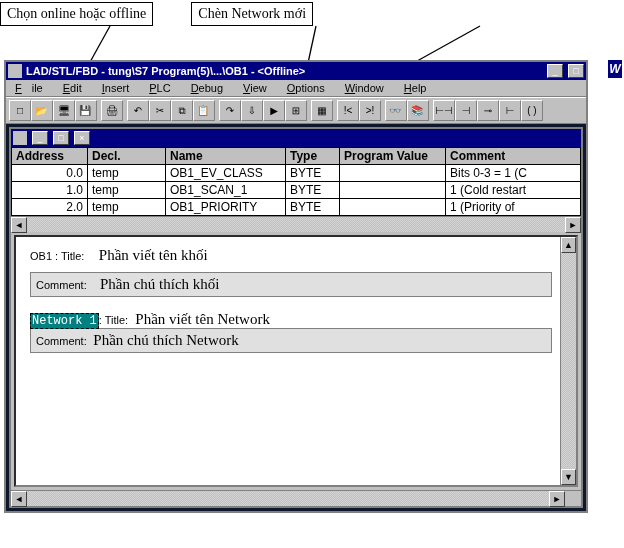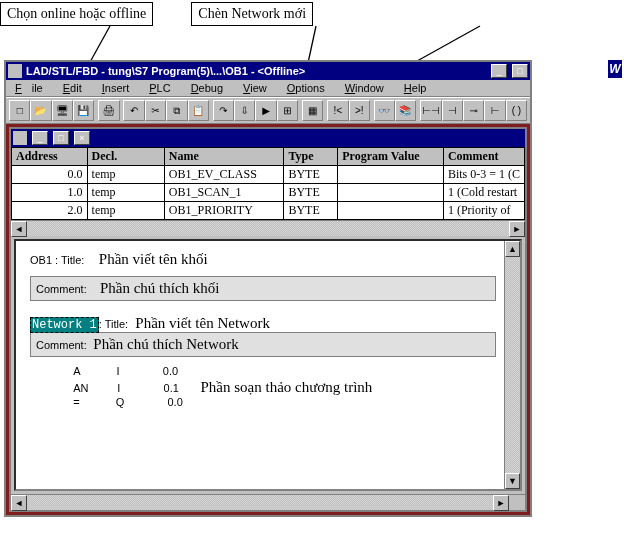--- a/index.html
+++ b/index.html
@@ -1,34 +1,34 @@
 <!DOCTYPE html>
 <html><head>
 <meta charset="utf-8">
 <style>
 *{box-sizing:border-box;margin:0;padding:0;font-family:"MS Sans Serif",Arial,sans-serif;font-size:11px}
 body{background:#fff;width:624px;height:548px;position:relative}
 .callout-row{display:flex;gap:18px;padding:2px 4px 0 0;align-items:flex-start}
 .callout{border:1px solid #000;padding:3px 6px;font-size:14px;background:#fff;font-family:"Times New Roman",serif}
 svg.arrows{position:absolute;top:0;left:0;pointer-events:none}
-.app{position:absolute;top:60px;left:4px;width:528px;border:2px solid #808080;background:#7f1d1d}
+.app{position:absolute;top:60px;left:4px;width:584px;border:2px solid #808080;background:#0f172a}
 .titlebar{background:#000080;color:#fff;display:flex;align-items:center;height:18px;padding:0 2px;gap:4px}
 .titlebar .icon-ph{width:14px;height:14px;background:#c0c0c0;display:inline-block}
 .titlebar .title-text{flex:1;font-weight:bold;font-size:11px;white-space:nowrap;overflow:hidden}
 .titlebar .wbtn{width:16px;height:14px;background:#c0c0c0;border:1px solid #fff;border-right-color:#404040;border-bottom-color:#404040;margin-left:1px;font-size:9px;line-height:12px;text-align:center}
 .menubar{display:flex;gap:10px;padding:1px 4px;background:#c0c0c0;border-bottom:1px solid #808080}
 .menubar span{padding:1px 5px;font-size:11px}
 .menubar span u{text-decoration:underline}
 .toolbar{display:flex;padding:2px 3px;background:#c0c0c0;border-top:1px solid #fff;border-bottom:1px solid #808080;gap:0}
 .tbtn{width:22px;height:21px;border:1px solid #fff;border-right-color:#808080;border-bottom-color:#808080;background:#c0c0c0;display:flex;align-items:center;justify-content:center;font-size:10px;color:#000}
 .tsep{width:4px}
 .child{margin:3px;border:2px solid #808080;background:#c0c0c0}
 .table-wrap{background:#fff;font-family:"Courier New",monospace;font-size:12px}
 table{border-collapse:collapse;width:100%}
-th,td{border:1px solid #000;padding:1px 4px;text-align:left;font-family:Liberation Serif, serif;font-size:12px;white-space:nowrap;overflow:hidden}
+th,td{border:1px solid #000;padding:1px 4px;text-align:left;font-family:Liberation Sans, sans-serif;font-size:12px;white-space:nowrap;overflow:hidden}
 th{background:#c0c0c0;font-weight:bold}
 td.addr{text-align:right}
 .hscroll{height:16px;background:#c0c0c0;border-top:1px solid #808080;display:flex}
 .hscroll .sbbtn{width:16px;height:16px;background:#c0c0c0;border:1px solid #fff;border-right-color:#404040;border-bottom-color:#404040;font-size:9px;text-align:center;line-height:14px}
 .hscroll .track{flex:1;background:repeating-conic-gradient(#c0c0c0 0 25%,#d4d4d4 0 50%);background-size:2px 2px}
 .editor{margin:3px;background:#fff;border:2px inset #808080;height:252px;position:relative;display:flex}
 .editor-content{flex:1;padding:10px 8px 8px 14px;overflow:hidden}
 .vscroll{width:16px;background:#c0c0c0;border-left:1px solid #808080;display:flex;flex-direction:column}
 .vscroll .sbbtn{height:16px;background:#c0c0c0;border:1px solid #fff;border-right-color:#404040;border-bottom-color:#404040;font-size:9px;text-align:center;line-height:14px}
 .vscroll .track{flex:1;background:repeating-conic-gradient(#c0c0c0 0 25%,#d4d4d4 0 50%);background-size:2px 2px}
@@ -181,23 +181,20 @@
         </div>
         <div class="comment-box">
           <span>Comment:</span>&nbsp;&nbsp;<span class="user-text">Phần chú thích khối</span>
         </div>
         <div class="nw-line">
           <span class="nw-label">Network 1</span><span>: Title:</span> <span class="user-text">Phần viết tên Network</span>
         </div>
         <div class="comment-box" style="margin-bottom:8px">
           <span>Comment:</span> <span class="user-text">Phần chú thích Network</span>
         </div>
-        <div class="stl">      <span>A</span>     <span>I</span>      <span>0.0</span>
-      <span>AN</span>    <span>I</span>      <span>0.1</span>   <span class="stl-note">Phần soạn thảo chương trình</span>
-      <span>=</span>     <span>Q</span>      <span>0.0</span></div>
       </div>
       <div class="vscroll">
         <div class="sbbtn">▲</div>
         <div class="track"></div>
         <div class="sbbtn">▼</div>
       </div>
     </div>
     <div class="hscroll">
       <div class="sbbtn">◄</div>
       <div class="track"></div>

